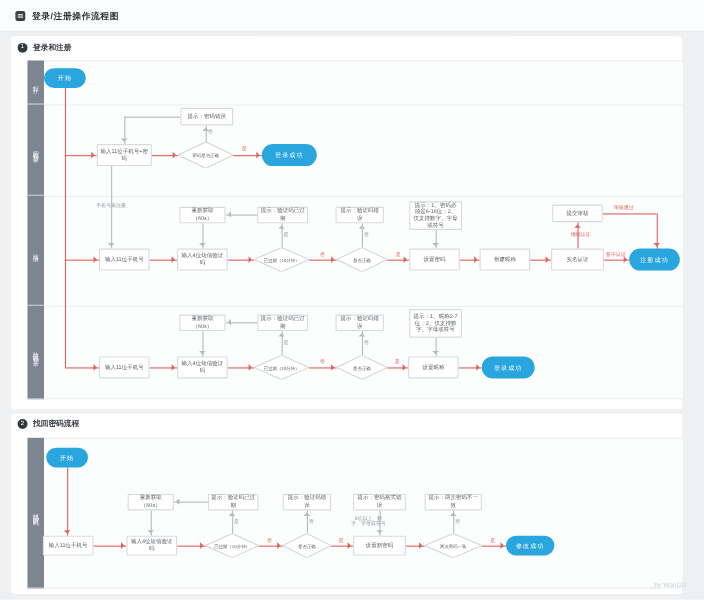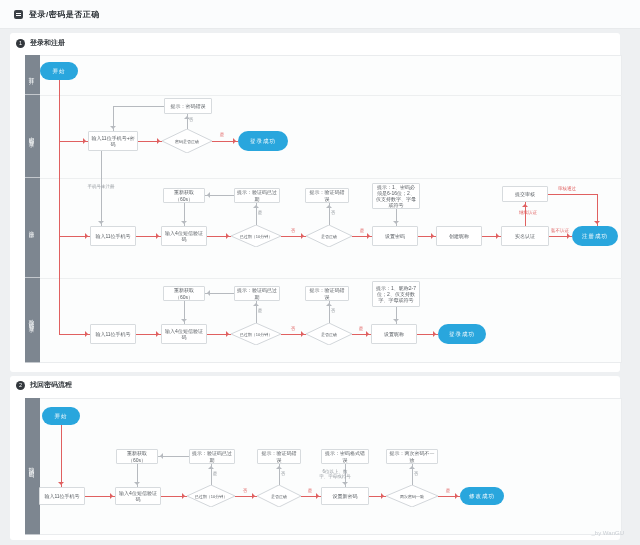--- a/index.html
+++ b/index.html
@@ -41,21 +41,21 @@
 </style>
 </head>
 <body>
 
 <div class="page">
   <div class="topbar">
     <span class="tico">
         <i></i>
         <i></i>
       </span>
-    <span class="ttitle">登录/密码是否正确</span>
+    <span class="ttitle">登录/注册操作流程图</span>
   </div>
 
   <div class="card card1"></div>
   <div class="card card2"></div>
 
   <div class="sec-head" style="top:38px">
     <span class="badge">1</span>
     <span class="sec-title">登录和注册</span>
   </div>
   <div class="sec-head" style="top:380px">

